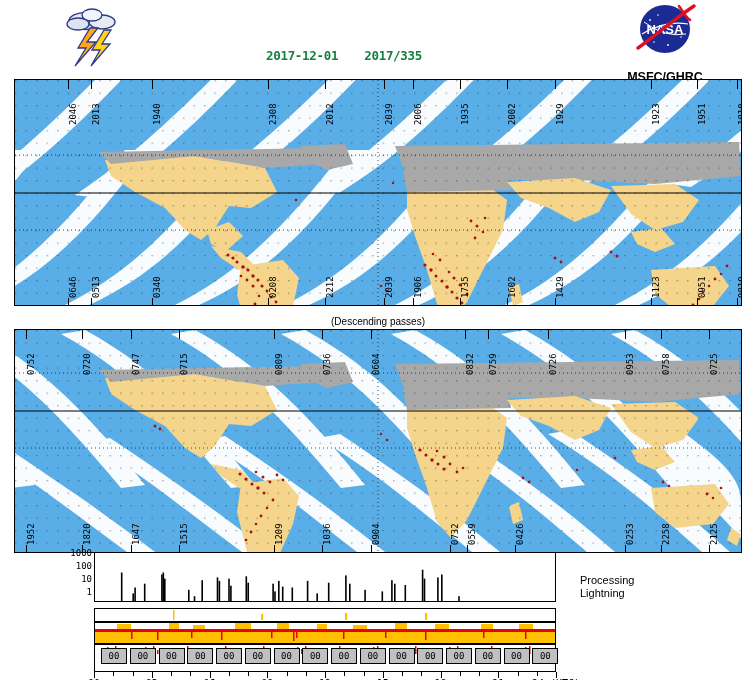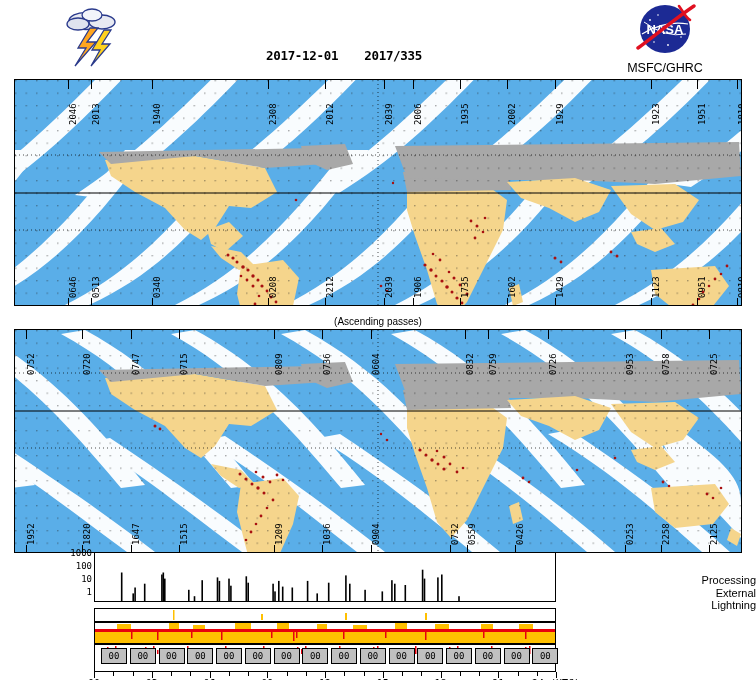--- a/index.html
+++ b/index.html
@@ -11,27 +11,27 @@
   
   #header{position:absolute;left:0;top:0;width:756px;height:78px;}
   #storm-icon{position:absolute;left:58px;top:6px;width:72px;height:62px;}
   #title{
     position:absolute;left:0;top:14px;width:756px;text-align:center;
     font-family:"Liberation Serif", serif;
     font-size:27px;font-weight:bold;font-style:italic;color:#000;
     letter-spacing:.4px;
   }
   #datebar{position:absolute;left:0;top:48px;width:688px;text-align:center;
-    font-size:12.5px;font-weight:bold;color:#000000;
+    font-size:12.5px;font-weight:bold;color:#15803d;
     font-family:"DejaVu Sans Mono", monospace;letter-spacing:-.3px;}
   #datebar .gap{display:inline-block;width:26px;}
   #subcaption-asc{position:absolute;left:0;top:63px;width:756px;text-align:center;
     font-size:10px;color:#000;font-family:"Liberation Sans",sans-serif;}
   #nasa-wrap{position:absolute;left:610px;top:4px;width:110px;text-align:center;}
-  #nasa-label{font-size:12.5px;font-weight:normal;color:#000;margin-top:1px;}
+  #nasa-label{font-size:12.5px;font-weight:bold;color:#000;margin-top:10px;}
 
   
   .map{position:absolute;border:1px solid #000;background:#5aaee8;overflow:hidden;}
   #map-asc{left:14px;top:79px;width:726px;height:225px;}
   #map-desc{left:14px;top:329px;width:726px;height:222px;}
   .maplayer{position:absolute;left:0;top:0;width:100%;height:100%;}
   #subcaption-desc{position:absolute;left:0;top:316px;width:756px;text-align:center;
     font-size:10px;color:#000;}
 
   
@@ -51,21 +51,21 @@
   #plat-box{left:94px;top:92px;width:462px;height:28px;}
   .ylab{position:absolute;right:0;font-family:"DejaVu Sans Mono",monospace;
         font-size:9px;color:#000;text-align:right;width:30px;}
   #yaxis{position:absolute;left:58px;top:0;width:34px;height:50px;}
   #xaxis{position:absolute;left:94px;top:120px;width:462px;height:8px;}
   .xtick{position:absolute;top:0;width:1px;height:6px;background:#000;}
   .xlab{position:absolute;top:6px;font-family:"DejaVu Sans Mono",monospace;
         font-size:10px;color:#000;transform:translateX(-50%);white-space:nowrap;}
   #legend{position:absolute;left:566px;top:14px;width:190px;
           font-size:11px;color:#000;line-height:12.5px;}
-  #legend .ind{padding-left:14px;text-align:right;}
+  #legend .ind{padding-left:14px;}
   #legend .gapline{height:8px;}
   .platbox{position:absolute;top:3px;height:16px;border:1px solid #000;
            background:#c0c0c0;box-sizing:border-box;
            font-family:"DejaVu Sans Mono",monospace;font-size:9px;
            text-align:center;line-height:14px;color:#000;}
 </style>
 </head>
 <body>
 
 <div id="header">
@@ -282,21 +282,21 @@
     <div class="tickmark" style="left:540px;top:218px;height:7px;"></div>
     <div class="orbit" style="left:636px;top:218px;">1123</div>
     <div class="tickmark" style="left:636px;top:218px;height:7px;"></div>
     <div class="orbit" style="left:682px;top:218px;">0951</div>
     <div class="tickmark" style="left:682px;top:218px;height:7px;"></div>
     <div class="orbit" style="left:722px;top:218px;">0810</div>
     <div class="tickmark" style="left:722px;top:218px;height:7px;"></div>
   </div>
 </div>
 
-<div id="subcaption-desc">(Ascending passes)</div>
+<div id="subcaption-desc">(Descending passes)</div>
 
 <div class="map" id="map-desc">
   <svg class="maplayer" viewBox="0 0 726 222" preserveAspectRatio="none">
     <defs>
       <pattern id="dotgrid2" width="10.5" height="12.5" patternUnits="userSpaceOnUse">
         <circle cx="0.8" cy="0.8" r="0.75" fill="#202020" opacity=".75"></circle>
       </pattern>
     </defs>
     <rect width="726" height="222" fill="#5aaee8"></rect>
 
@@ -635,16 +635,15 @@
       <div class="xtick" style="left:327.3px;height:4px"></div>
       <div class="xtick" style="left:365.8px;height:4px"></div>
       <div class="xtick" style="left:385.0px;height:4px"></div>
       <div class="xtick" style="left:423.5px;height:4px"></div>
       <div class="xtick" style="left:442.8px;height:4px"></div>
     </div>
 
   <div id="legend">
     <div class="gapline"></div>
     <div class="ind">Processing</div>
-    <div class="ind">External</div>
     <div class="ind">Lightning</div>
   </div>
 </div>
 
 </body></html>

